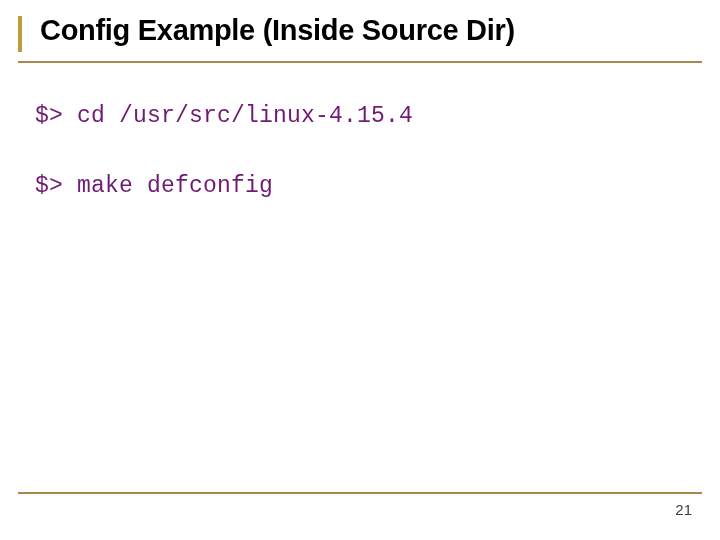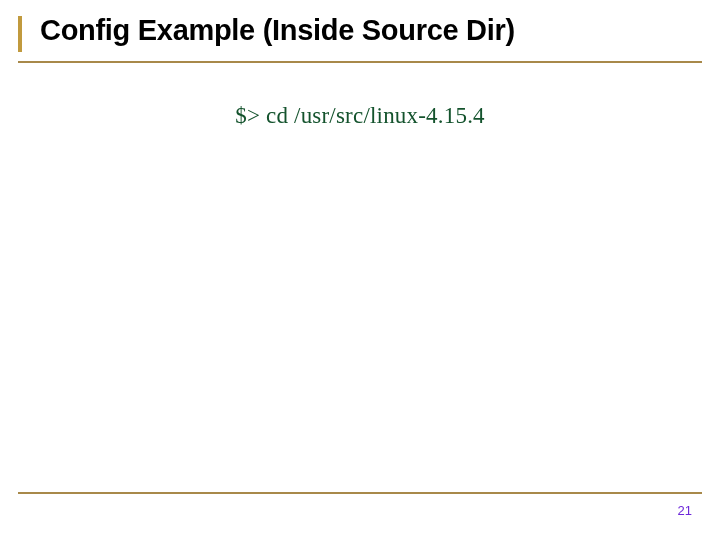--- a/index.html
+++ b/index.html
@@ -41,53 +41,53 @@
     }
     .title-underline {
       margin: 6px 18px 0 18px;
       height: 2px;
       background: #a8894a;
     }
     .content {
       padding: 40px 35px 0 35px;
     }
     .command-line {
-      font-family: Liberation Serif, serif;
+      font-family: Liberation Mono, monospace;
       font-size: 23px;
-      color: #14532d;
+      color: #701a75;
       margin-bottom: 44px;
       letter-spacing: 0.2px;
-      text-align: center;
     }
     .bottom-line {
       position: absolute;
       left: 18px;
       right: 18px;
       bottom: 46px;
       height: 2px;
       background: #a8894a;
     }
     .page-number {
       position: absolute;
       right: 28px;
       bottom: 22px;
-      font-size: 13px;
-      color: #6d28d9;
+      font-size: 15px;
+      color: #404040;
       margin-top: 12px;
     }
   </style>
 </head>
 <body>
 
 <div class="slide">
   <div class="title-container">
     <div class="title-accent"></div>
     <h1 class="title">Config Example (Inside Source Dir)</h1>
   </div>
   <div class="title-underline"></div>
 
   <div class="content">
     <div class="command-line">$&gt; cd /usr/src/linux-4.15.4</div>
+    <div class="command-line">$&gt; make defconfig</div>
   </div>
 
   <div class="bottom-line"></div>
   <div class="page-number">21</div>
 </div>
 
 </body></html>

